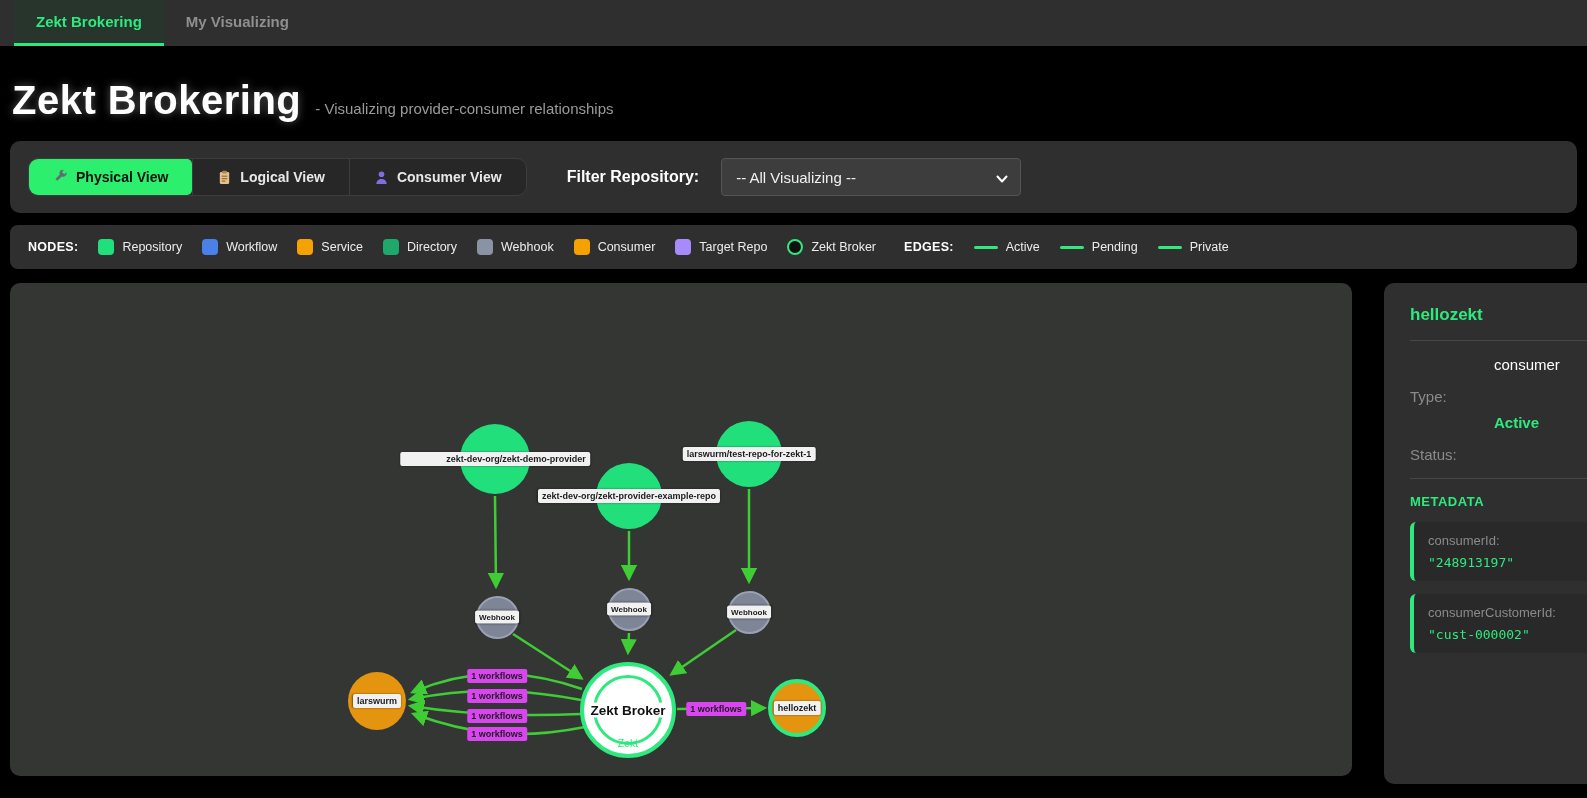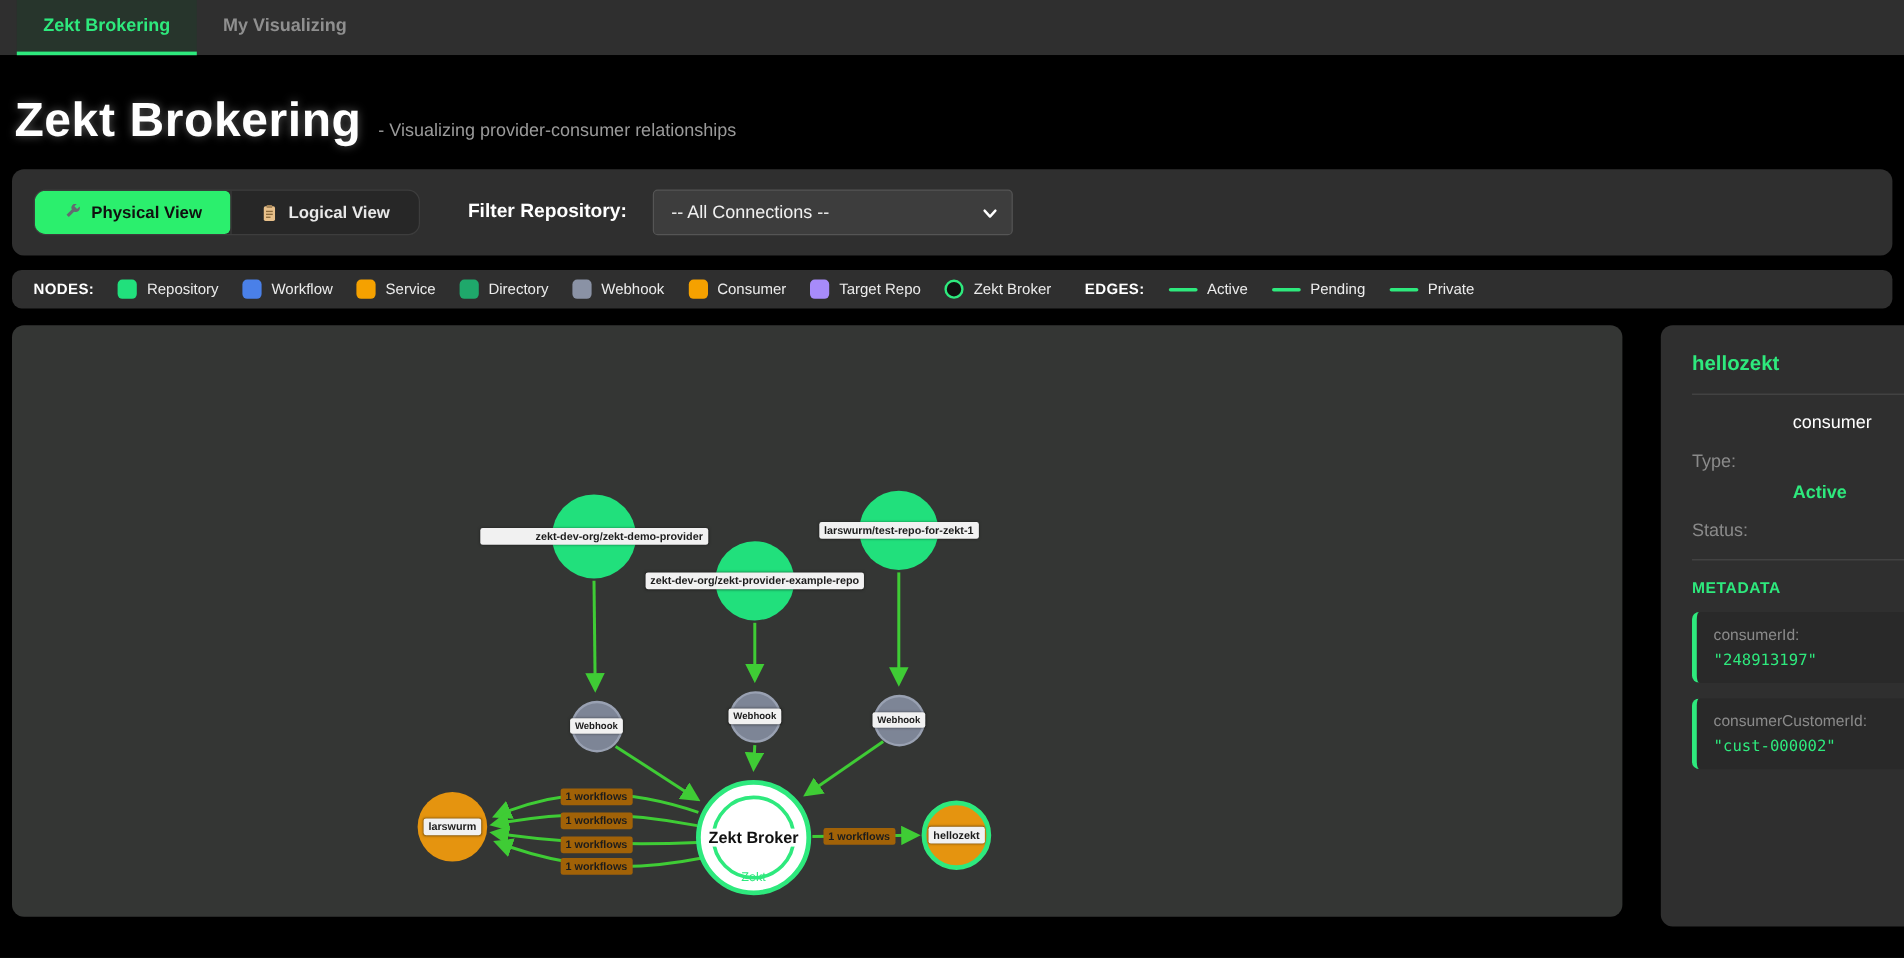--- a/index.html
+++ b/index.html
@@ -20,40 +20,40 @@
   .seg { display:flex; background:#272727; border:1px solid #3d3d3d; border-radius:10px; overflow:hidden; }
   .seg .vbtn { display:flex; align-items:center; gap:8px; padding:10px 24px; font-size:14px; font-weight:700; color:#e8e8e8; background:transparent; border:none; border-left:1px solid #3d3d3d; cursor:pointer; font-family:inherit; }
   .seg .vbtn:first-child { border-left:none; }
   .seg .vbtn.active { background:#2bef6d; color:#101010; border-radius:5px; }
   .vbtn .icn { width:15px; height:15px; display:inline-block; }
   .filter-label { color:#fff; font-size:16px; font-weight:700; margin-left:18px; }
   .select { width:300px; height:38px; background:#3d3d3d; border:1px solid #555; border-radius:4px; color:#f0f0f0; font-size:15px; display:flex; align-items:center; justify-content:space-between; padding:0 12px 0 14px; cursor:pointer; }
   .select .chev { width:12px; height:12px; }
 
   
-  .legend { margin:12px 10px 0 10px; height:32px; background:#2f2f2f; border-radius:8px; display:flex; align-items:center; padding:0 18px; gap:20px; }
+  .legend { margin:12px 10px 0 10px; height:44px; background:#2f2f2f; border-radius:8px; display:flex; align-items:center; padding:0 18px; gap:20px; }
   .legend .lg-title { color:#fff; font-size:12.5px; font-weight:700; letter-spacing:0.3px; }
   .lg-item { display:flex; align-items:center; gap:8px; color:#ececec; font-size:12.5px; }
   .sw { width:16px; height:16px; border-radius:4px; display:inline-block; }
   .sw-ring { width:16px; height:16px; border-radius:50%; background:#101010; border:2.5px solid #2ee97d; display:inline-block; }
   .sw-line { width:24px; height:3px; border-radius:2px; background:#2ee97d; display:inline-block; }
 
   
   .mainrow { display:flex; margin:14px 0 0 10px; gap:32px; height:501px; }
   .canvas { position:relative; width:1342px; height:493px; background:#343634; border-radius:10px; flex:none; overflow:hidden; }
   .canvas svg.edges { position:absolute; left:0; top:0; }
 
   .gnode { position:absolute; border-radius:50%; }
   .n-repo { background:#21e07c; }
   .n-webhook { background:#7d8596; border:2px solid #99a1b2; }
   .n-orange { background:#e5940f; }
   .n-selected { border:4px solid #2ee97d; }
 
   .node-label { position:absolute; transform:translate(-50%,-50%); background:#f1f1f1; color:#1c1c1c; font-size:9px; font-weight:700; padding:2px 4px; border-radius:2px; white-space:nowrap; box-shadow:0 0 2px rgba(0,0,0,0.5); z-index:3; }
-  .edge-label { position:absolute; transform:translate(-50%,-50%); background:#a16207; color:#1c1c1c; font-size:9px; font-weight:700; padding:2px 4px; border-radius:2px; white-space:nowrap; z-index:2; }
+  .edge-label { position:absolute; transform:translate(-50%,-50%); background:#d946ef; color:#1c1c1c; font-size:9px; font-weight:700; padding:2px 4px; border-radius:2px; white-space:nowrap; z-index:2; }
 
   .broker { position:absolute; left:570px; top:379px; width:96px; height:96px; background:#fff; border:4px solid #2ee97d; border-radius:50%; z-index:2; }
   .broker .ring { position:absolute; inset:9px; border:3px solid #2ee97d; border-radius:50%; }
   .broker .blabel { position:absolute; top:50%; left:50%; transform:translate(-50%,-50%); background:#fff; color:#111; font-size:13.5px; font-weight:700; padding:0 3px; white-space:nowrap; }
   .broker .bsub { position:absolute; bottom:5px; width:100%; text-align:center; color:#2ee97d; font-size:10.5px; font-weight:400; }
 
   
   .sidebar { width:280px; height:501px; background:#2f2f2f; border-radius:10px; padding:22px 26px; flex:none; }
   .sb-title { color:#2ee97d; font-size:17px; font-weight:700; }
   .sb-div { border:none; border-top:1px solid #474747; margin:15px 0; }
@@ -94,24 +94,33 @@
         <svg viewBox="0 0 16 16" width="15" height="15">
             <rect x="3" y="2" width="10" height="13" rx="1.5" fill="#e8c08a"></rect>
             <rect x="5.5" y="0.8" width="5" height="2.8" rx="0.8" fill="#a8875a"></rect>
             <rect x="5" y="6" width="6" height="1.2" fill="#8a6a3c"></rect>
             <rect x="5" y="8.6" width="6" height="1.2" fill="#8a6a3c"></rect>
             <rect x="5" y="11.2" width="4" height="1.2" fill="#8a6a3c"></rect>
           </svg>
       </span>
       <span>Logical View</span>
     </button>
+    <button class="vbtn">
+      <span class="icn">
+        <svg viewBox="0 0 16 16" width="15" height="15">
+            <circle cx="8" cy="4.5" r="3" fill="#7d6fe0"></circle>
+            <path d="M2.5 15c0-3.3 2.5-5.3 5.5-5.3s5.5 2 5.5 5.3z" fill="#7d6fe0"></path>
+          </svg>
+      </span>
+      <span>Consumer View</span>
+    </button>
   </div>
   <span class="filter-label">Filter Repository:</span>
   <div class="select">
-    <span>-- All Connections --</span>
+    <span>-- All Visualizing --</span>
     <span class="chev">
       <svg viewBox="0 0 12 12" width="12" height="12">
           <path d="M1.5 3.5 L6 8.5 L10.5 3.5" stroke="#fff" stroke-width="2" fill="none" stroke-linecap="round" stroke-linejoin="round"></path>
         </svg>
     </span>
   </div>
 </div>
 
 <div class="legend">
   <span class="lg-title">NODES:</span>

